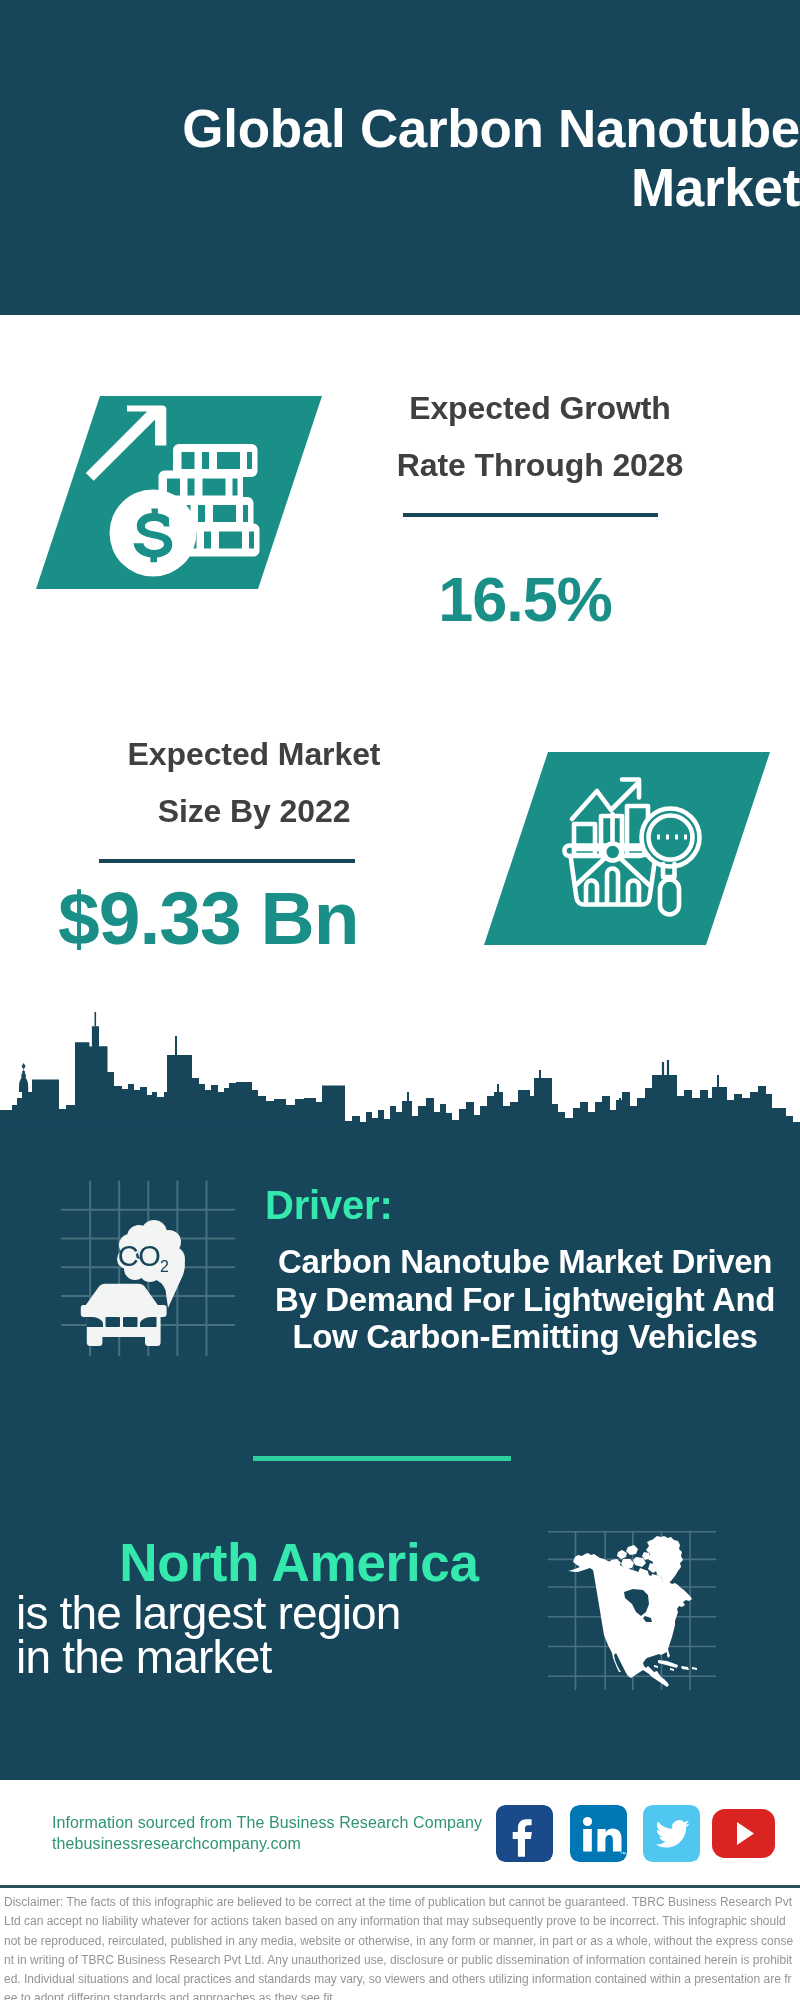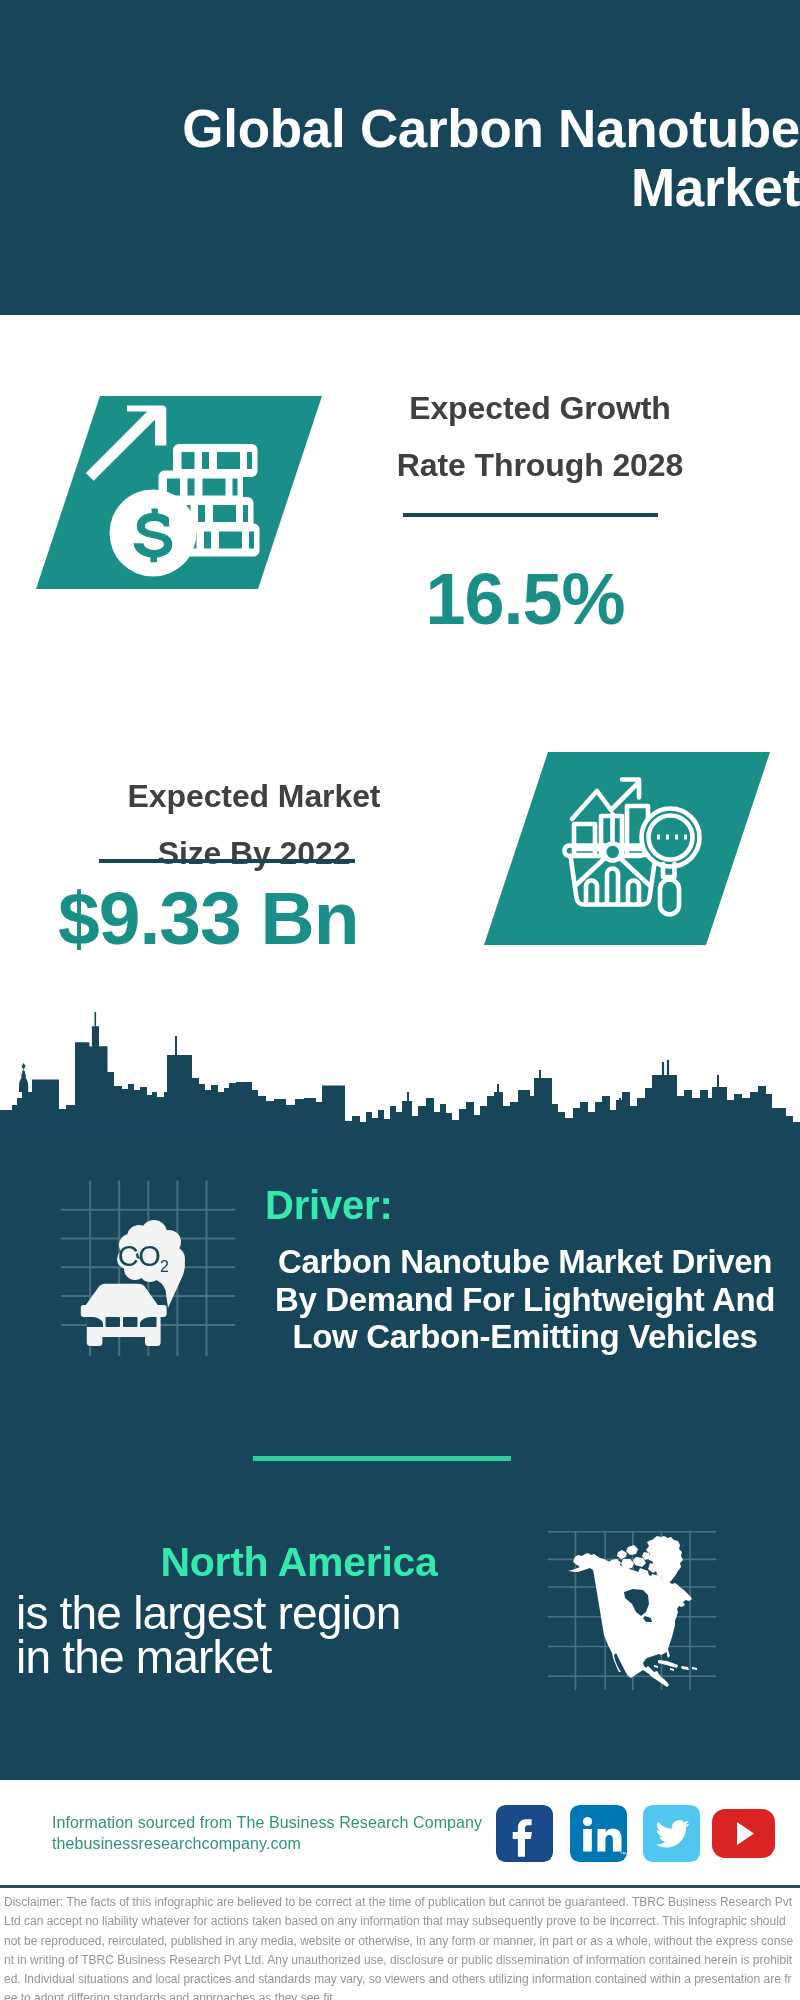--- a/index.html
+++ b/index.html
@@ -17,23 +17,23 @@
   
   .para-box{position:absolute;}
   .stat-label{color:#404040;font-size:32px;font-weight:bold;line-height:57px;letter-spacing:-0.1px;}
   .stat-rule{background:#17455A;height:4px;}
   .stat-value{color:#1A8F88;font-weight:bold;letter-spacing:-1px;}
 
   #stat1-icon{left:36px;top:396px;width:286px;height:193px;}
   #stat1-text{position:absolute;left:330px;top:380px;width:420px;text-align:center;}
   #stat1-rule{position:absolute;left:403px;top:513px;width:255px;}
   #stat1-value{position:absolute;left:328px;top:554px;width:394px;text-align:center;
-               font-size:72px;line-height:91px;}
-
-  #stat2-text{position:absolute;left:44px;top:726px;width:420px;text-align:center;margin-top:42px;}
+               font-size:63px;line-height:91px;}
+
+  #stat2-text{position:absolute;left:44px;top:726px;width:420px;text-align:center;}
   #stat2-rule{position:absolute;left:99px;top:859px;width:256px;}
   #stat2-value{position:absolute;left:58px;top:881px;width:394px;text-align:left;
                font-size:75px;line-height:75px;letter-spacing:-1px;}
   #stat2-icon{left:484px;top:752px;width:286px;height:193px;}
 
   
   .dark-sec{position:absolute;left:0;top:1122px;width:800px;height:658px;background:#17455A;}
   .skyline{position:absolute;left:0;top:1012px;width:800px;height:150px;display:block;}
 
   
@@ -41,21 +41,21 @@
   .driver-head{position:absolute;left:265px;top:1185px;width:500px;
      color:#35E8AE;font-size:40px;font-weight:bold;line-height:41px;letter-spacing:-0.2px;}
   .driver-body{position:absolute;left:245px;top:1243px;width:560px;text-align:center;
      color:#ffffff;font-size:33px;font-weight:bold;line-height:37.5px;letter-spacing:-0.35px;
      white-space:nowrap;}
 
   .mid-rule{position:absolute;left:253px;top:1456px;width:258px;height:5px;background:#2FCF9E;}
 
   
     .region-head{position:absolute;left:49px;top:1542px;width:500px;text-align:center;
-     color:#35E8AE;font-size:41px;font-weight:bold;line-height:41px;letter-spacing:-0.3px;}
+     color:#35E8AE;font-size:53px;font-weight:bold;line-height:41px;letter-spacing:-0.3px;}
     .region-body{position:absolute;left:16px;top:1592px;width:565px;text-align:left;
      color:#ffffff;font-size:46px;font-weight:normal;line-height:43.5px;letter-spacing:-0.8px;
      white-space:nowrap;}
   .region-map{position:absolute;left:548px;top:1500px;width:168px;height:190px;}
 
   
   .footer{position:absolute;left:16px;top:1780px;width:800px;height:79px;background:#fff;}
   .src-text{position:absolute;left:36px;top:33px;color:#2E9476;font-size:16px;
      line-height:20.5px;letter-spacing:0.1px;white-space:nowrap;}
   .socials{position:absolute;left:480px;top:25px;width:290px;height:57px;}

